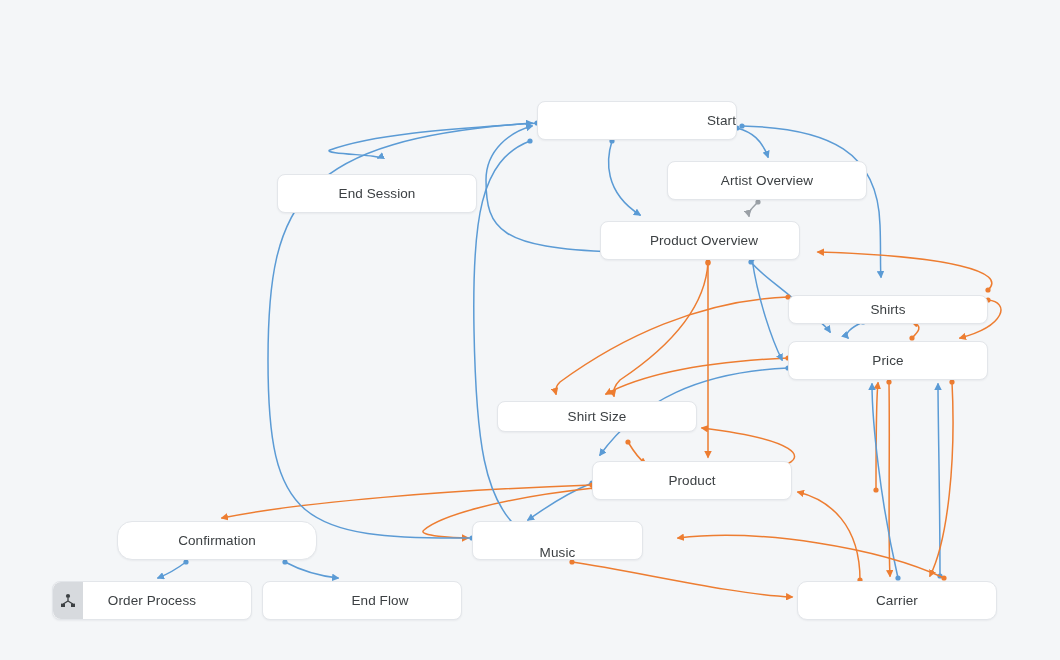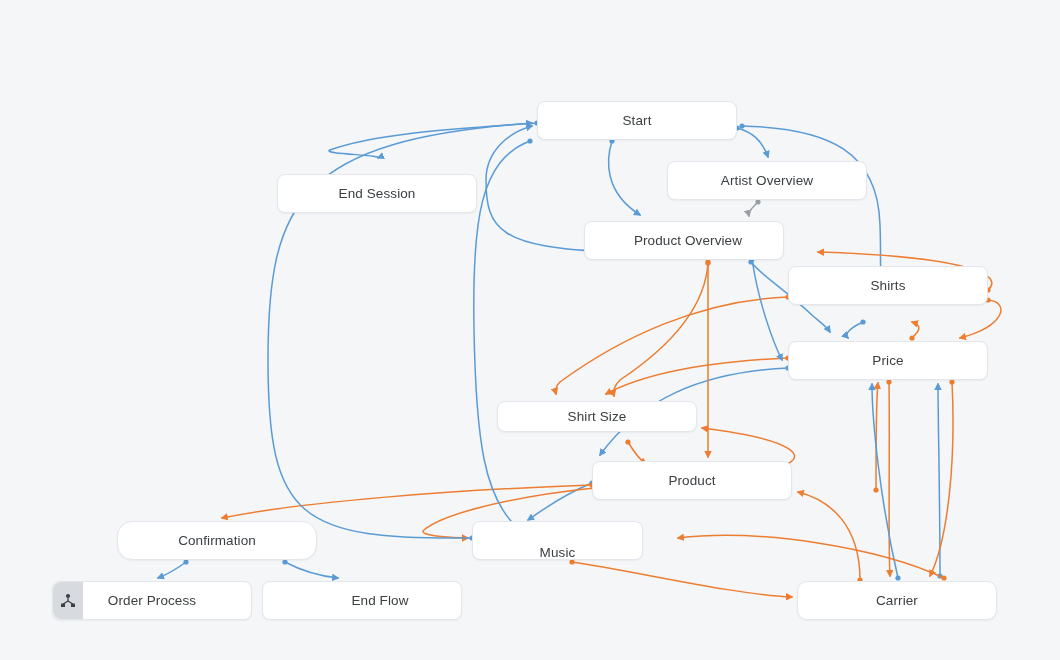--- a/index.html
+++ b/index.html
@@ -146,33 +146,33 @@
         <path d="M 186 562 C 178 568 168 574 158 578" fill="none" stroke="#5b9bd5" stroke-width="1.5" stroke-linecap="round" marker-end="url(#arrow-blue)"></path>
         <circle cx="186" cy="562" r="2.6" fill="#5b9bd5"></circle>
         <path d="M 285 562 C 300 570 320 576 338 578" fill="none" stroke="#5b9bd5" stroke-width="1.5" stroke-linecap="round" marker-end="url(#arrow-blue)"></path>
         <circle cx="285" cy="562" r="2.6" fill="#5b9bd5"></circle>
         <path d="M 472 538 C 300 540 268 520 268 360 C 268 200 300 140 532 123" fill="none" stroke="#5b9bd5" stroke-width="1.5" stroke-linecap="round" marker-end="url(#arrow-blue)"></path>
         <circle cx="472" cy="538" r="2.6" fill="#5b9bd5"></circle>
       </g>
   </svg>
 
   <div id="nodes-layer">
-      <div class="node" style="left: 537px; top: 101px; width: 200px; height: 39px;">
+      <div class="node" style="left: 537px; top: 101px; width: 200px; height: 39px; justify-content: flex-end;">
         <span class="label">Start</span>
       </div>
       <div class="node" style="left: 277px; top: 174px; width: 200px; height: 39px;">
         <span class="label">End Session</span>
       </div>
       <div class="node" style="left: 667px; top: 161px; width: 200px; height: 39px;">
         <span class="label">Artist Overview</span>
       </div>
-      <div class="node" style="left: 584px; top: 221px; width: 200px; height: 39px; padding-left: 8px;">
+      <div class="node" style="left: 600px; top: 221px; width: 200px; height: 39px; padding-left: 8px;">
         <span class="label">Product Overview</span>
       </div>
-      <div class="node" style="left: 788px; top: 266px; width: 200px; height: 39px;">
+      <div class="node" style="left: 788px; top: 295px; width: 200px; height: 29px;">
         <span class="label">Shirts</span>
       </div>
       <div class="node" style="left: 788px; top: 341px; width: 200px; height: 39px;">
         <span class="label">Price</span>
       </div>
       <div class="node" style="left: 497px; top: 401px; width: 200px; height: 31px;">
         <span class="label">Shirt Size</span>
       </div>
       <div class="node" style="left: 592px; top: 461px; width: 200px; height: 39px;">
         <span class="label">Product</span>

